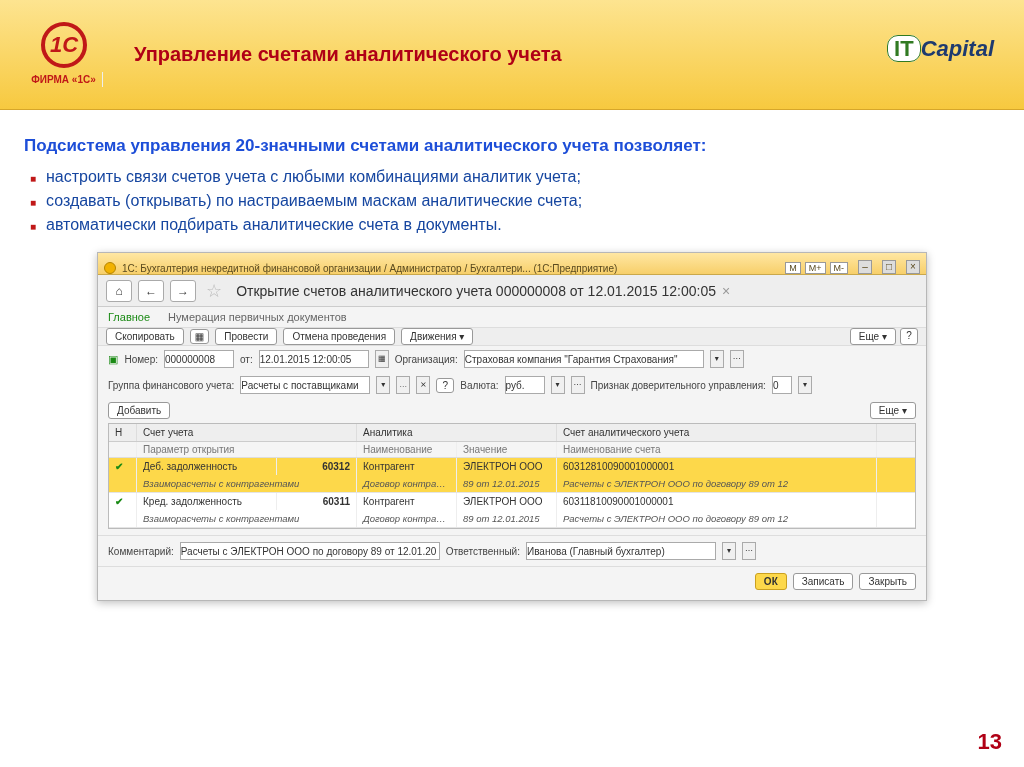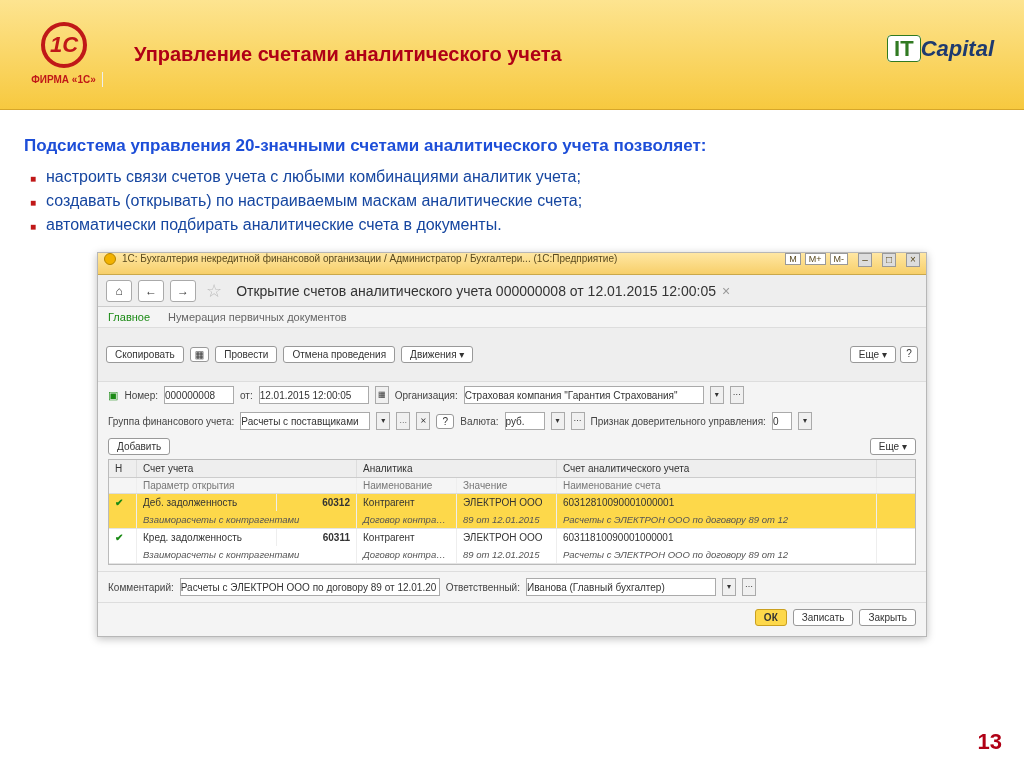--- a/index.html
+++ b/index.html
@@ -30,54 +30,54 @@
   }
   .logo-1c .sub { font-size: 10px; color: #c01818; margin-top: 4px; font-weight: bold;}
   .slide-title {
     font-size: 20px; color: #b00016; font-weight: bold; line-height: 1.15;
     max-width: 540px;
   }
   .brand-right {
     position: absolute; right: 30px; top: 36px;
     font-size: 22px; font-weight: bold;
   }
-  .brand-right .it { color:#317a22; background:#fff; border:1px solid #317a22; border-radius:4px; padding:0 6px; }
+  .brand-right .it { color:#317a22; background:#fff; border:1px solid #317a22; border-radius:11px; padding:0 6px; }
   .brand-right .cap { color:#1e3a6f; font-style: italic; }
   .content { padding: 26px 24px 0 24px; }
   .intro { color:#1d4ed8; font-weight:bold; font-size:17px; margin-bottom:12px; }
   ul.bullets { list-style:none; margin-left: 6px; margin-bottom: 18px;}
   ul.bullets li { color:#1646a0; font-size:16px; margin: 6px 0; padding-left: 16px; position:relative; }
   ul.bullets li::before { content:"■"; color:#c01818; font-size:10px; position:absolute; left:0; top:5px;}
   .app-window {
     width: 830px; margin: 0 auto;
     border: 1px solid #b7b7b7;
     box-shadow: 0 2px 8px rgba(0,0,0,0.25);
     background: #f4f4f4;
     font-size: 11px;
     color: #333;
   }
   .titlebar {
     background: linear-gradient(#ffe7a3, #f7cf6a);
-    height: 22px; display:flex; align-items:flex-start;
+    height: 22px; display:flex; align-items:flex-end;
     padding: 0 6px; gap:6px; border-bottom:1px solid #caa84b;
     color:#5a4a1f; font-size:10px;
   }
   .titlebar .ball { width:12px;height:12px;background:#f2b200;border-radius:50%;border:1px solid #b58400;}
   .titlebar .mem { margin-left:auto; display:flex; gap:4px;}
   .titlebar .mem span { border:1px solid #999; font-size:9px; padding:0 3px; background:#fff;}
   .titlebar .x { width:14px;height:14px;border:1px solid #999;background:#ddd;text-align:center;line-height:12px;margin-left:4px;font-size:10px;}
   .toolbar1 { background:#eee; height:32px; display:flex; align-items:center; gap:6px; padding:0 8px; border-bottom:1px solid #ccc;}
   .nav-btn { width:26px;height:22px;border:1px solid #aaa;background:#fff;border-radius:3px;display:flex;align-items:center;justify-content:center;font-size:12px;}
   .star { color:#bbb; font-size:18px; margin:0 4px;}
   .doc-title { font-size:14px; color:#333; margin-left:4px;}
   .doc-title .x2 { margin-left:6px; color:#999;}
   .tabs { display:flex; gap:18px; padding:4px 10px; background:#f4f4f4; font-size:11px;}
   .tabs .active { color:#1a8a14; }
   .tabs .inactive { color:#666; }
-  .toolbar2 { display:flex; gap:6px; padding:18px 8px; border-top:1px solid #ddd; border-bottom:1px solid #ddd; background:#eee; align-items:center;}
+  .toolbar2 { display:flex; gap:6px; padding:0 8px; border-top:1px solid #ddd; border-bottom:1px solid #ddd; background:#eee; align-items:center;}
   .btn { background:#fff; border:1px solid #999; border-radius:3px; padding:2px 8px; font-size:10px; cursor:pointer;}
   .btn.small { padding:1px 4px; min-width:18px; text-align:center;}
   .btn.yellow { background:#fdd84a; border-color:#caa020; font-weight:bold;}
   .btn-group-right { margin-left:auto; display:flex; gap:4px;}
   .form-row { display:flex; align-items:center; gap:6px; padding:4px 10px; flex-wrap:wrap;}
   .lbl { color:#444; font-size:10px; white-space:nowrap;}
   .inp { border:1px solid #aaa; background:#fff; padding:1px 0; font-size:10px; height:18px; display:inline-flex; align-items:center;}
   .ddbtn { border:1px solid #aaa; background:#f0f0f0; width:14px; height:18px; font-size:8px; text-align:center; line-height:16px;}
   .section-add { display:flex; padding:4px 10px; gap:6px;}
   .table-wrap { margin:0 10px 6px 10px; border:1px solid #bbb; background:#fff;}

